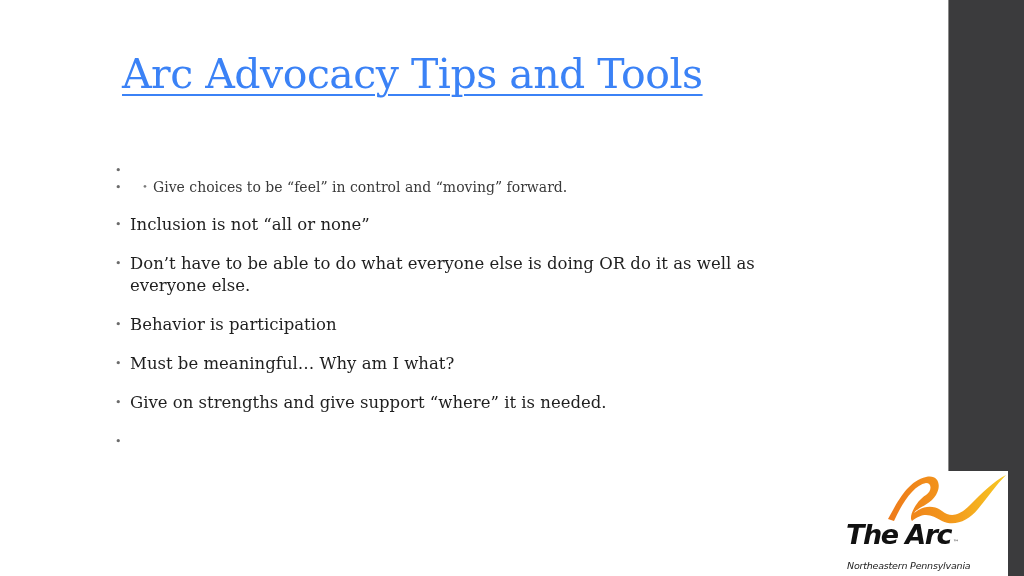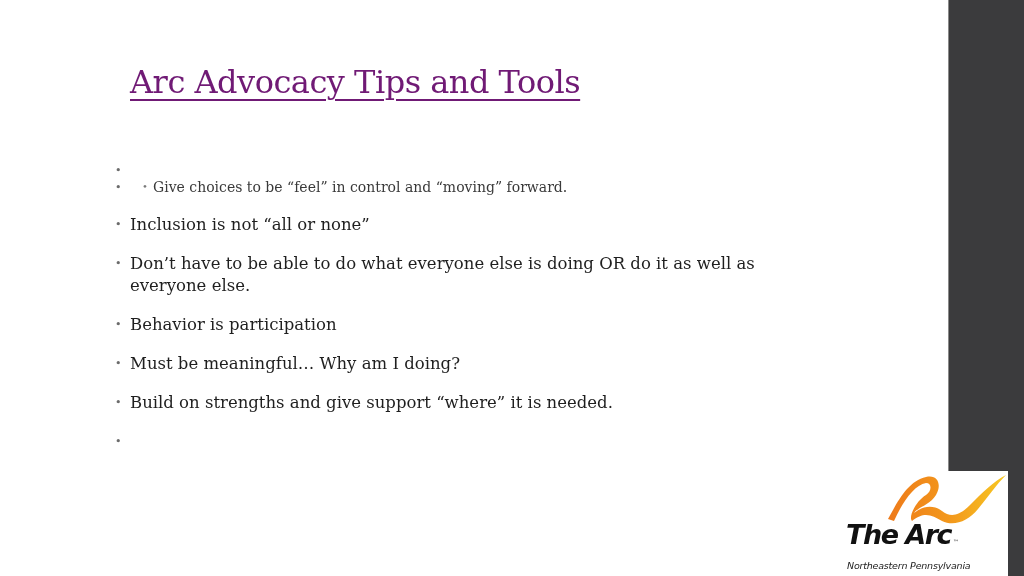--- a/index.html
+++ b/index.html
@@ -22,26 +22,26 @@
       top: 0;
       width: 76px;
       height: 576px;
       background: #3b3b3d;
       border-left: 1px solid #8a8a8a;
     }
     .title {
       position: absolute;
       left: 114px;
       top: 38px;
-      margin: 16px;
+      margin: 8px;
       font-family: "DejaVu Serif", "Liberation Serif", serif;
       font-weight: normal;
-      font-size: 32px;
+      font-size: 41px;
       line-height: 56px;
-      color: #701a75;
+      color: #3b82f6;
       text-decoration: underline;
       text-decoration-thickness: 2px;
       text-underline-offset: 6px;
       letter-spacing: -0.5px;
       white-space: nowrap;
     }
     .bullets {
       position: absolute;
       left: 114px;
       top: 160px;
@@ -162,25 +162,25 @@
     <li class="bullet">
       <span class="dot">•</span>
       <span>Don’t have to be able to do what everyone else is doing OR do it as well as everyone else.</span>
     </li>
     <li class="bullet">
       <span class="dot">•</span>
       <span>Behavior is participation</span>
     </li>
     <li class="bullet">
       <span class="dot">•</span>
-      <span>Must be meaningful… Why am I doing?</span>
-    </li>
-    <li class="bullet">
-      <span class="dot">•</span>
-      <span>Build on strengths and give support “where” it is needed.</span>
+      <span>Must be meaningful… Why am I what?</span>
+    </li>
+    <li class="bullet">
+      <span class="dot">•</span>
+      <span>Give on strengths and give support “where” it is needed.</span>
     </li>
     <li class="bullet">
       <span class="dot">•</span>
     </li>
   </ul>
 
   <div class="logo-box">
     <svg class="logo-swoosh" viewBox="0 0 170 60" xmlns="http://www.w3.org/2000/svg">
       <defs>
         <linearGradient id="swooshGrad" x1="0" y1="0" x2="1" y2="0">

